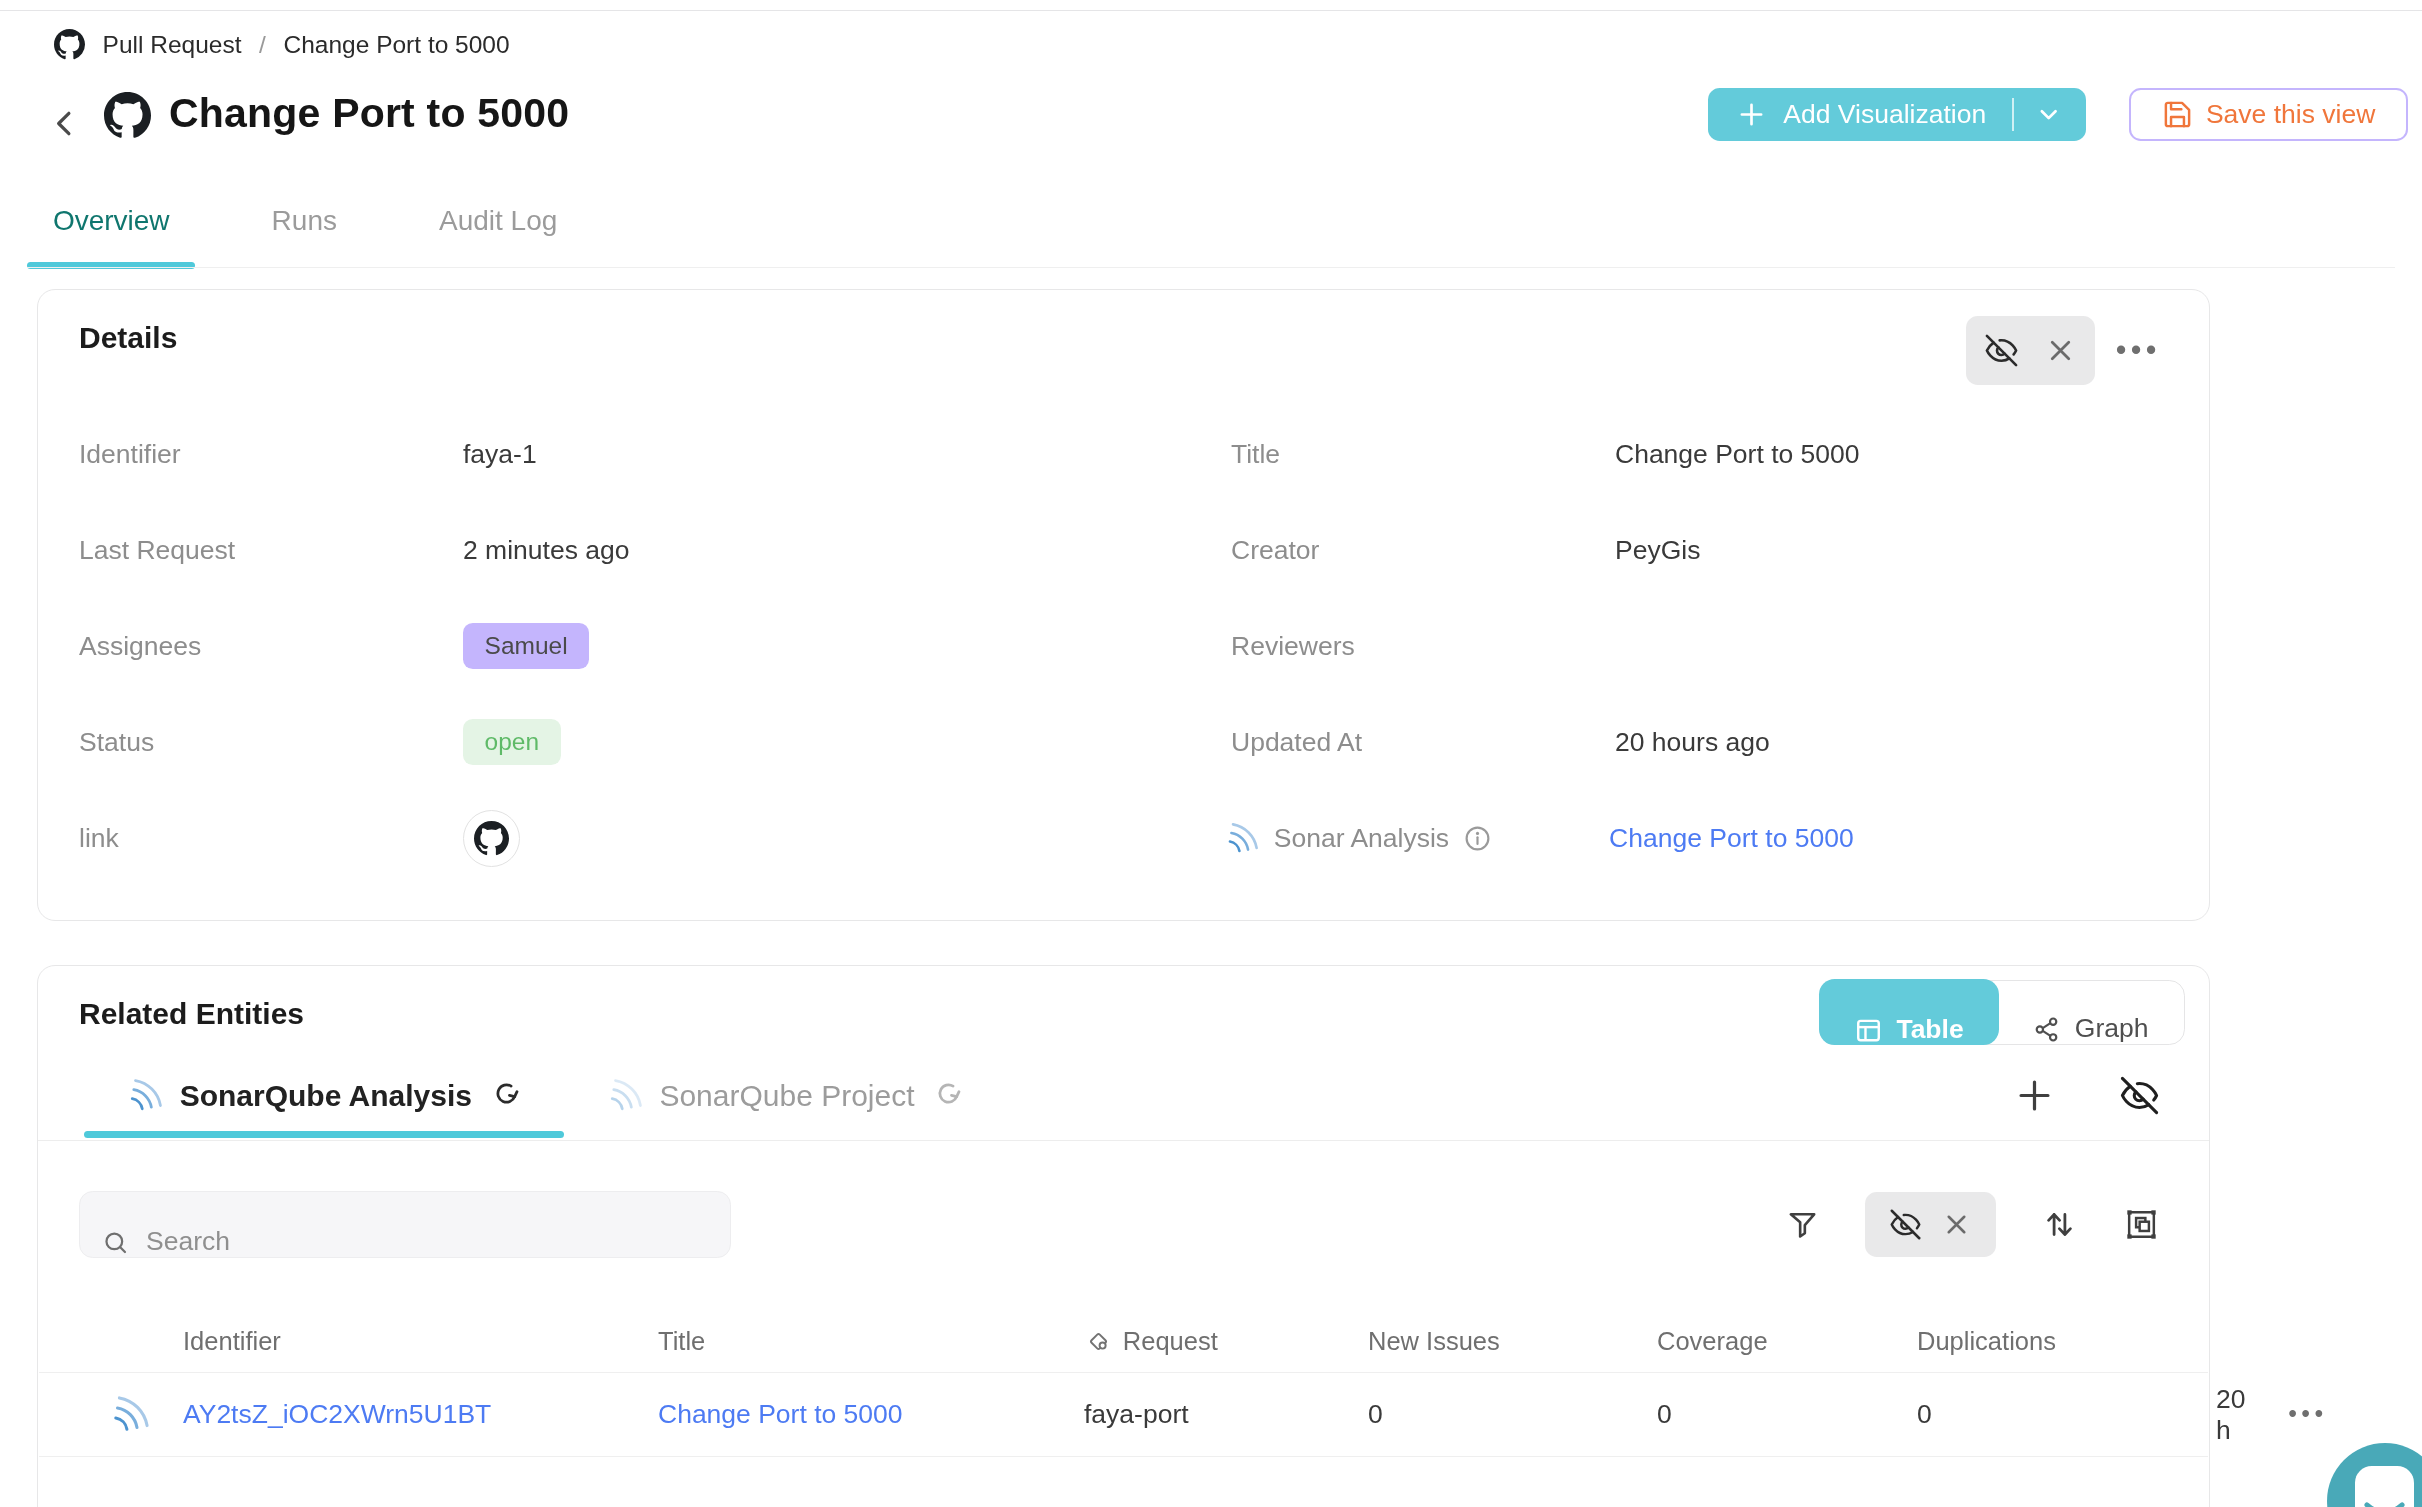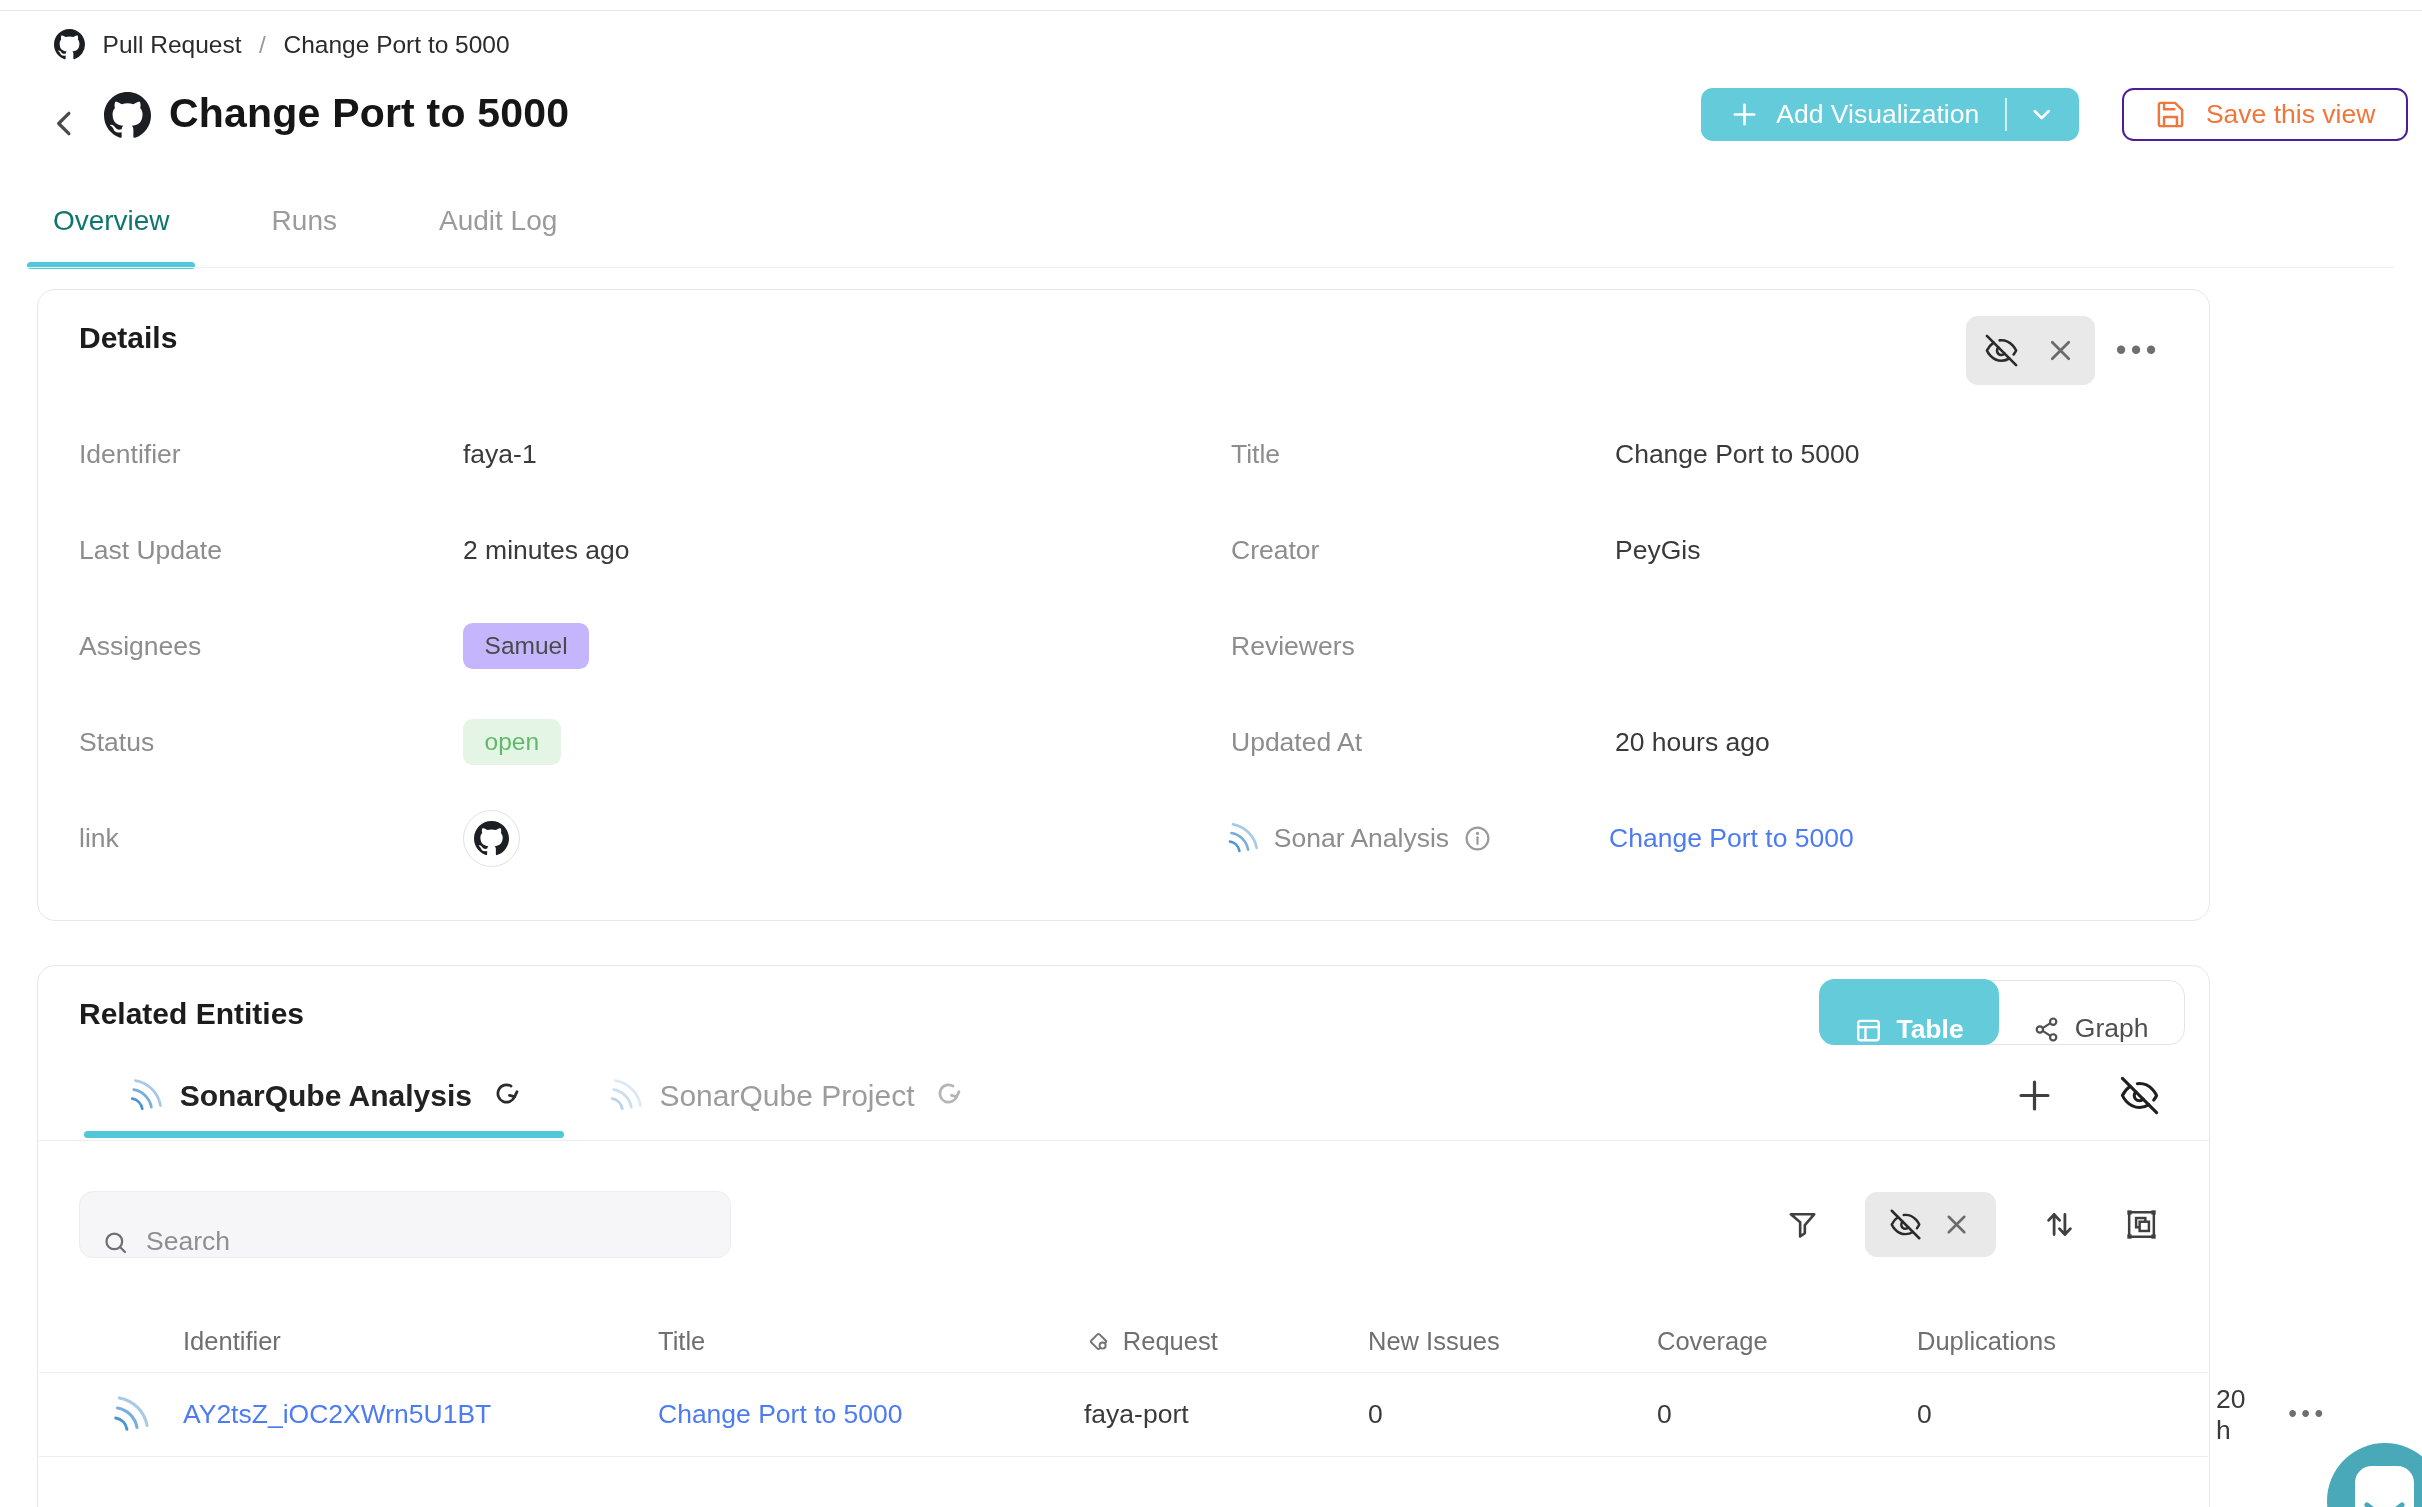--- a/index.html
+++ b/index.html
@@ -17,21 +17,21 @@
   .back-btn { position:absolute; left:43px; top:102px; width:43px; height:43px; display:flex;
     align-items:center; justify-content:center; color:#4a4a4a; cursor:pointer; }
   .title-gh { position:absolute; left:104px; top:92px; }
   .page-title { position:absolute; left:169px; top:90px; font-size:41px; font-weight:700; color:#161616;
     letter-spacing:0.2px; }
 
   .actions { position:absolute; top:88px; right:13.7px; display:flex; gap:43px; }
   .btn { height:53px; border-radius:11.8px; display:flex; align-items:center; font-size:26.5px; cursor:pointer; }
   .btn-add { background:#63CBDA; color:#fff; padding:0 23.5px 0 29px; gap:17.6px; border:none; }
   .btn-add .vdiv { width:2px; height:33px; background:rgba(255,255,255,.7); margin:0 3.9px 0 7.8px; }
-  .btn-save { background:#fff; border:2px solid #4c1d95; color:#F0763B; padding:0 31px; gap:20px; }
+  .btn-save { background:#fff; border:2px solid #c4b5fd; color:#F0763B; padding:0 31px; gap:13px; }
 
   
   .tabs { position:absolute; left:27.4px; top:192px; display:flex; }
   .tab { padding:0 25.5px; margin-right:51px; height:57px; display:flex; align-items:center;
     font-size:28px; color:#9b9b9b; position:relative; cursor:pointer; white-space:nowrap; }
   .tab.active { color:#0f766e; }
   .tab.active::after { content:""; position:absolute; left:0; right:0; bottom:-19.6px; height:6.9px;
     background:#4FC9DA; border-radius:3.9px; }
   .tabs-divider { position:absolute; top:267px; left:27.4px; right:27.4px; height:1px; background:#efefef; }
 
@@ -184,21 +184,21 @@
   </div>
   <div class="kebab details-kebab">•••</div>
 
   <div class="fields">
     <div class="fcol">
       <div class="field">
         <div class="flabel">Identifier</div>
         <div class="fvalue">faya-1</div>
       </div>
       <div class="field">
-        <div class="flabel">Last Update</div>
+        <div class="flabel">Last Request</div>
         <div class="fvalue">2 minutes ago</div>
       </div>
       <div class="field">
         <div class="flabel">Assignees</div>
         <div class="fvalue">
             <span class="chip">Samuel</span>
           </div>
       </div>
       <div class="field">
         <div class="flabel">Status</div>

